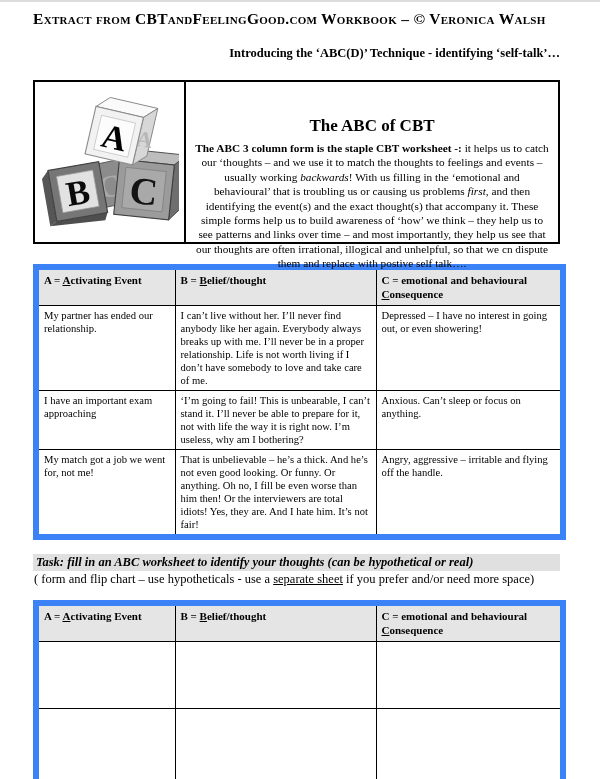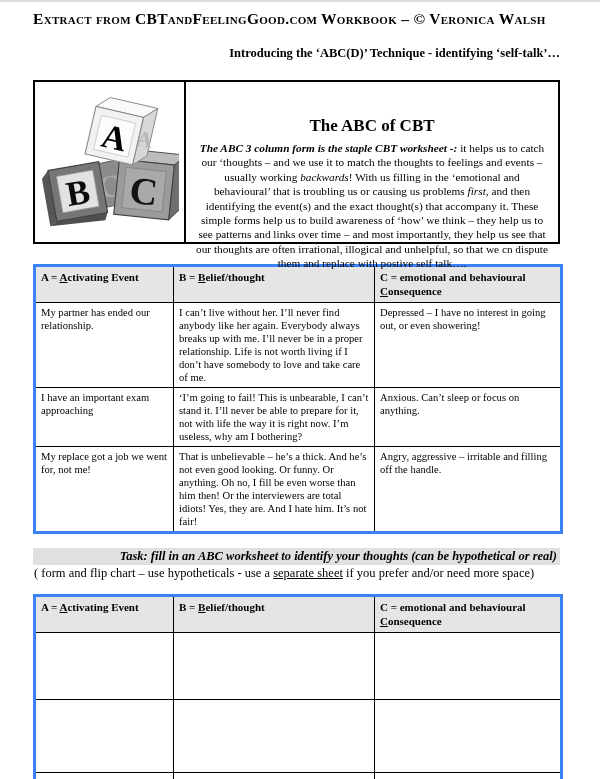--- a/index.html
+++ b/index.html
@@ -25,43 +25,43 @@
     margin-top:19px; width:527px; height:164px; box-sizing:border-box;
     border:2px solid #000; display:flex;
   }
   .blocks-cell {
     width:151px; box-sizing:border-box; border-right:2px solid #000;
     display:flex; align-items:center; justify-content:center; background:#fff;
   }
   .intro-text { flex:1; padding:3px 9px; text-align:center;margin-top:29px; }
   .intro-title { font-size:17px; font-weight:bold; margin:2px 0 5px 0; }
   .intro-para { margin:0; font-size:11.3px; line-height:14.4px; }
-  .intro-para .lead { font-weight:bold;font-style:italic; }
+  .intro-para .lead { font-weight:bold; }
   .it { font-style:italic;text-align:right; }
 
   table.abc-table {
     border-collapse:collapse; table-layout:fixed; width:527px;
-    border:3px solid #3b82f6; margin-top:20px;
+    border:6px solid #3b82f6; margin-top:20px;
   }
   table.abc-table.blank { margin-top:13px; }
   .abc-table th, .abc-table td {
     border:1px solid #000; vertical-align:top; text-align:left;
     padding:3px 5px; font-size:10.6px; line-height:13px;
   }
   .abc-table th {
     background:#e5e5e5; font-weight:bold; font-size:11px; line-height:13.5px;
     padding:4px 5px;
   }
   .col-a { width:139px; } .col-b { width:201px; } .col-c { width:187px; }
   .uu { text-decoration:underline; }
 
   .task-line { margin:14px 0 0 0; font-size:12.5px; }
   .task-highlight {
     display:inline-block; width:527px; box-sizing:border-box; padding:1px 3px;
-    background:#e0e0e0; font-weight:bold; font-style:italic;text-align:right;
+    background:#e0e0e0; font-weight:bold; font-style:italic;
   }
   .task-note { margin:1px 0 0 1px; font-size:12.5px; }
 
   .blank-row-1 td { height:60px; }
   .blank-row-2 td { height:66px; }
   .blank-row-3 td { height:62px; }
 
   svg text { font-family:"Liberation Serif", serif; font-weight:bold; }
 </style>
 </head>
@@ -132,23 +132,23 @@
         <td>My partner has ended our relationship.</td>
         <td>I can’t live without her. I’ll never find anybody like her again. Everybody always breaks up with me. I’ll never be in a proper relationship. Life is not worth living if I don’t have somebody to love and take care of me.</td>
         <td>Depressed – I have no interest in going out, or even showering!</td>
       </tr>
       <tr>
         <td>I have an important exam approaching</td>
         <td>‘I’m going to fail! This is unbearable, I can’t stand it. I’ll never be able to prepare for it, not with life the way it is right now. I’m useless, why am I bothering?</td>
         <td>Anxious. Can’t sleep or focus on anything.</td>
       </tr>
       <tr>
-        <td>My replace got a job we went for, not me!</td>
+        <td>My match got a job we went for, not me!</td>
         <td>That is unbelievable – he’s a thick. And he’s not even good looking. Or funny. Or anything. Oh no, I fill be even worse than him then! Or the interviewers are total idiots! Yes, they are. And I hate him. It’s not fair!</td>
-        <td>Angry, aggressive – irritable and filling off the handle.</td>
+        <td>Angry, aggressive – irritable and flying off the handle.</td>
       </tr>
     </tbody>
   </table>
 
   <p class="task-line"><span class="task-highlight">Task: fill in an ABC worksheet to identify your thoughts (can be hypothetical or real)</span></p>
   <p class="task-note"><span>( form and flip chart – use hypotheticals - use a </span><span class="uu">separate sheet</span><span> if you prefer and/or need more space)</span></p>
 
   <table class="abc-table blank">
     <colgroup>
         <col class="col-a">

